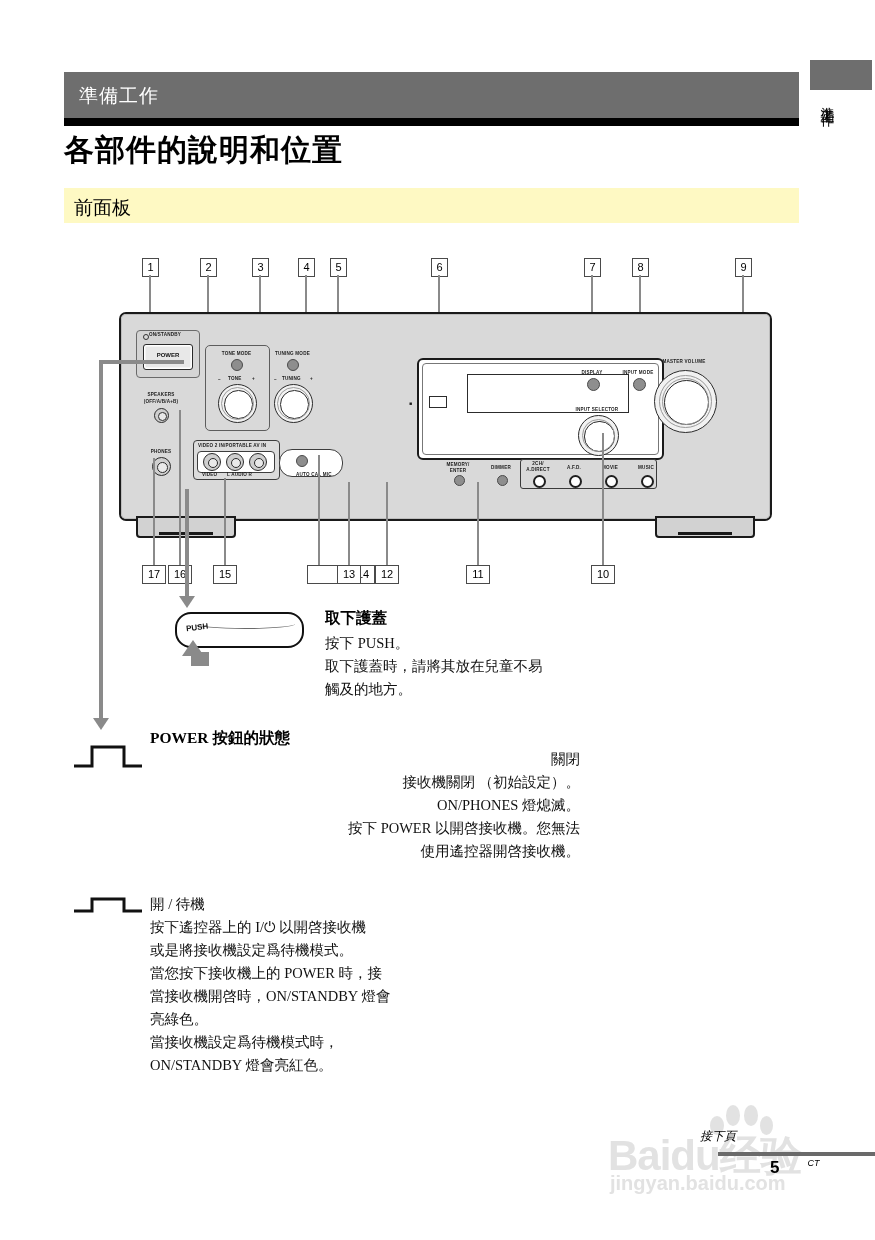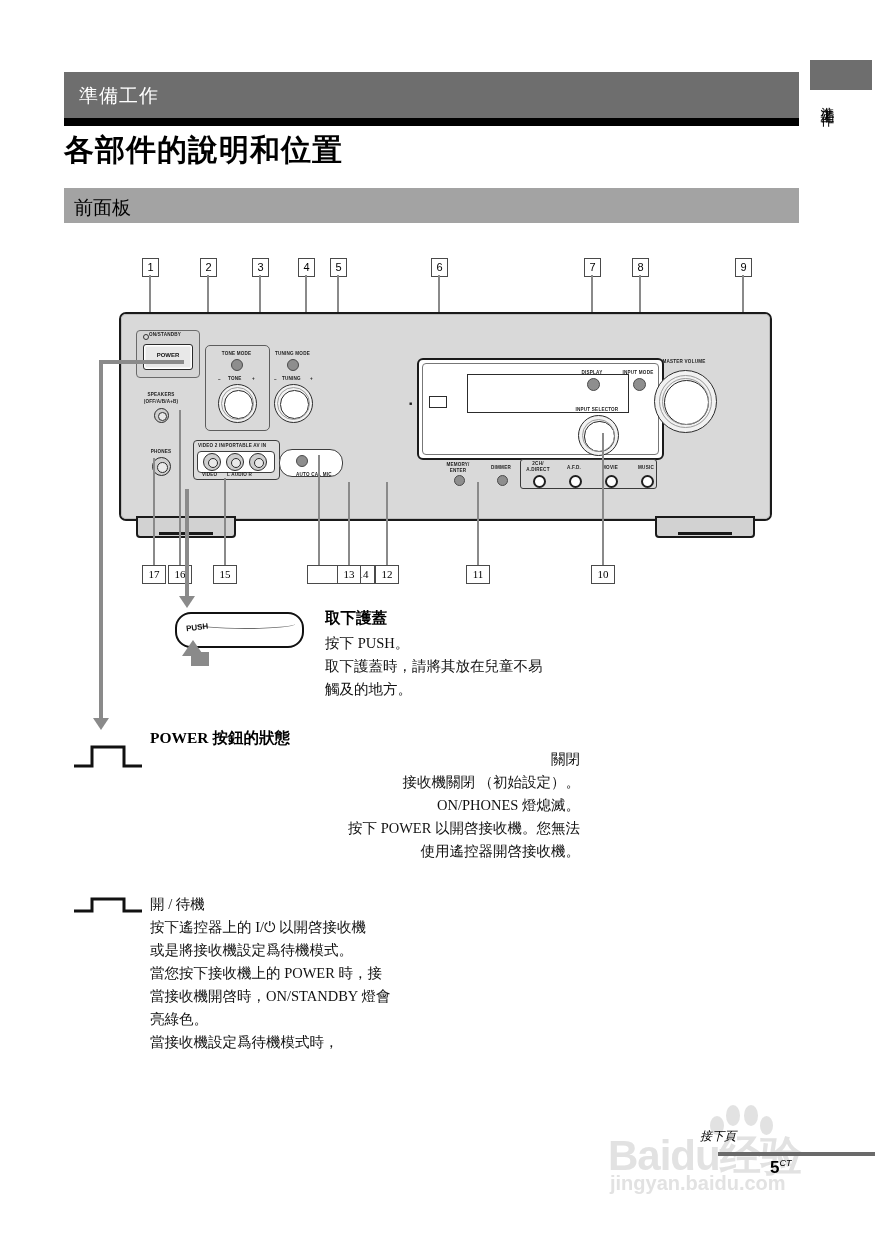--- a/index.html
+++ b/index.html
@@ -21,21 +21,21 @@
   }
   .band-rule{
     position:absolute;left:64px;top:118px;width:735px;height:8px;background:#000;
   }
   .page-title{
     position:absolute;left:64px;top:130px;width:735px;
     font-size:30px;font-weight:700;color:#000;letter-spacing:1px;
   }
   .section-band{
     position:absolute;left:64px;top:188px;width:735px;height:35px;
-    background:#a3a3a3;
+    background:#fef9c3;
   }
   .section-band span{
     display:block;font-size:19px;color:#000;padding:7px 0 0 10px;
   }
 
   
   .side-tab-box{
     position:absolute;left:810px;top:60px;width:62px;height:30px;background:#6e6e6e;
   }
   .side-tab-text{
@@ -45,21 +45,21 @@
   }
 
   
   .diagram{position:absolute;left:0;top:250px;width:875px;height:350px;}
 
   .callout{
     position:absolute;width:15px;height:17px;border:1.4px solid #4a4a4a;
     background:#fff;font-size:11px;line-height:16px;text-align:center;
     color:#000;font-family:"Liberation Sans",sans-serif;
   }
-  .callout.wide{width:22px;font-family:Liberation Serif, serif;}
+  .callout.wide{width:22px;}
   .lead{position:absolute;background:#8a8a8a;width:1.6px;}
 
   
   .chassis{
     position:absolute;left:119px;top:62px;width:649px;height:205px;
     background:#d9d9d9;border:2.4px solid #1a1a1a;border-radius:7px;
   }
   .chassis-inner{
     position:absolute;left:0;top:0;right:0;bottom:0;border-radius:5px;
     box-shadow:inset 0 0 0 1px #bdbdbd;
@@ -182,21 +182,21 @@
 
   .state-icon{position:absolute;}
 
   
   .footer-rule{
     position:absolute;left:718px;top:1152px;width:157px;height:4px;background:#6a6a6a;
   }
   .pageno{
     position:absolute;left:770px;top:1158px;font-size:17px;font-weight:700;color:#000;
   }
-  .pageno sup{font-size:9px;font-style:italic;font-weight:400;}
+  .pageno sup{font-size:9px;font-style:italic;font-weight:400;margin-left:28px;}
   .cont{
     position:absolute;left:700px;top:1128px;font-size:12px;color:#000;
     font-style:italic;font-family:"DejaVu Serif",serif;
   }
   .wm{
     position:absolute;left:608px;top:1098px;width:230px;height:100px;
     color:#e2e2e2;font-weight:700;pointer-events:none;
   }
   .wm .w1{position:absolute;left:0;top:30px;font-size:42px;letter-spacing:-1px;}
   .wm .w2{position:absolute;left:2px;top:74px;font-size:20px;letter-spacing:0px;}
@@ -416,20 +416,21 @@
     </svg>
   </div>
   <div class="block" style="left:150px;top:893px;width:430px;">
     <div class="txt-b cjk">開 / 待機</div>
     <div class="txt-b cjk">按下遙控器上的 I/⏻ 以開啓接收機</div>
     <div class="txt-b cjk">或是將接收機設定爲待機模式。</div>
     <div class="txt-b cjk">當您按下接收機上的 POWER 時，接</div>
     <div class="txt-b cjk">當接收機開啓時，ON/STANDBY 燈會</div>
     <div class="txt-b cjk">亮綠色。</div>
     <div class="txt-b cjk">當接收機設定爲待機模式時，</div>
+    <div class="txt-b cjk">ON/STANDBY 燈會亮紅色。</div>
   </div>
 
   <div class="wm">
     <div class="paw">
       <i style="left:4px;top:16px;width:14px;height:19px;"></i>
       <i style="left:20px;top:5px;width:14px;height:21px;"></i>
       <i style="left:38px;top:5px;width:14px;height:21px;"></i>
       <i style="left:54px;top:16px;width:13px;height:19px;"></i>
     </div>
     <div class="w1">Baidu经验</div>

